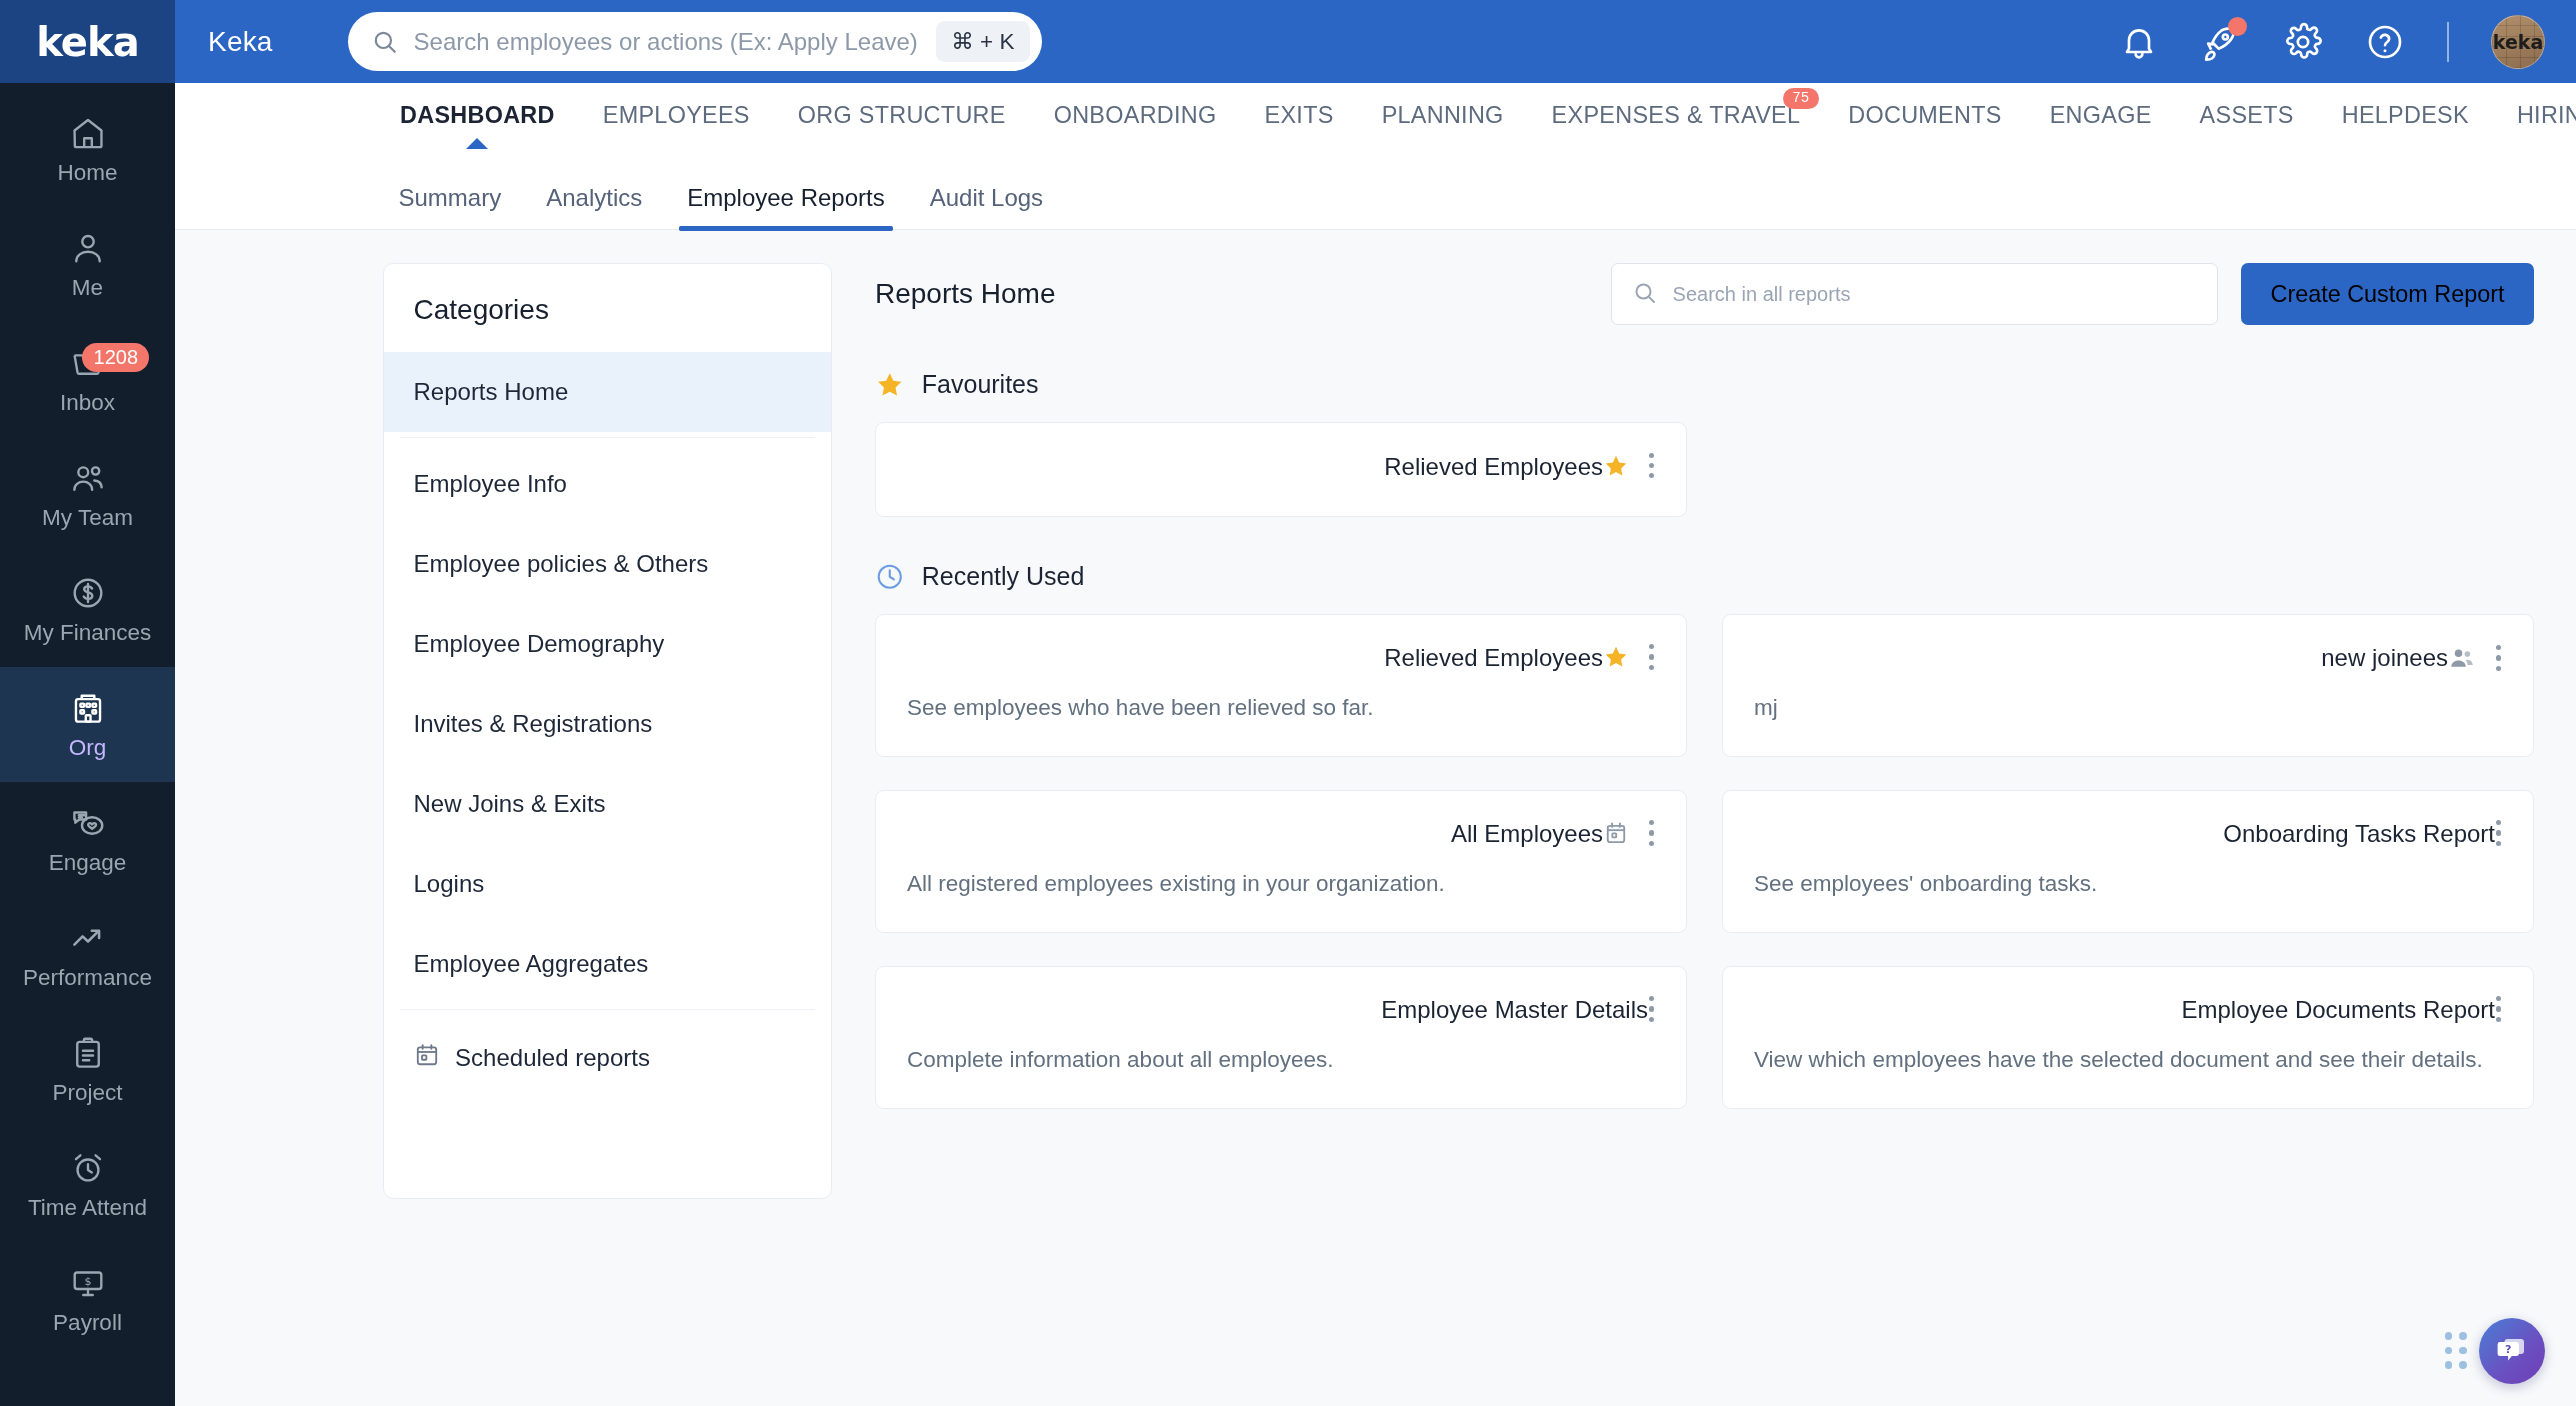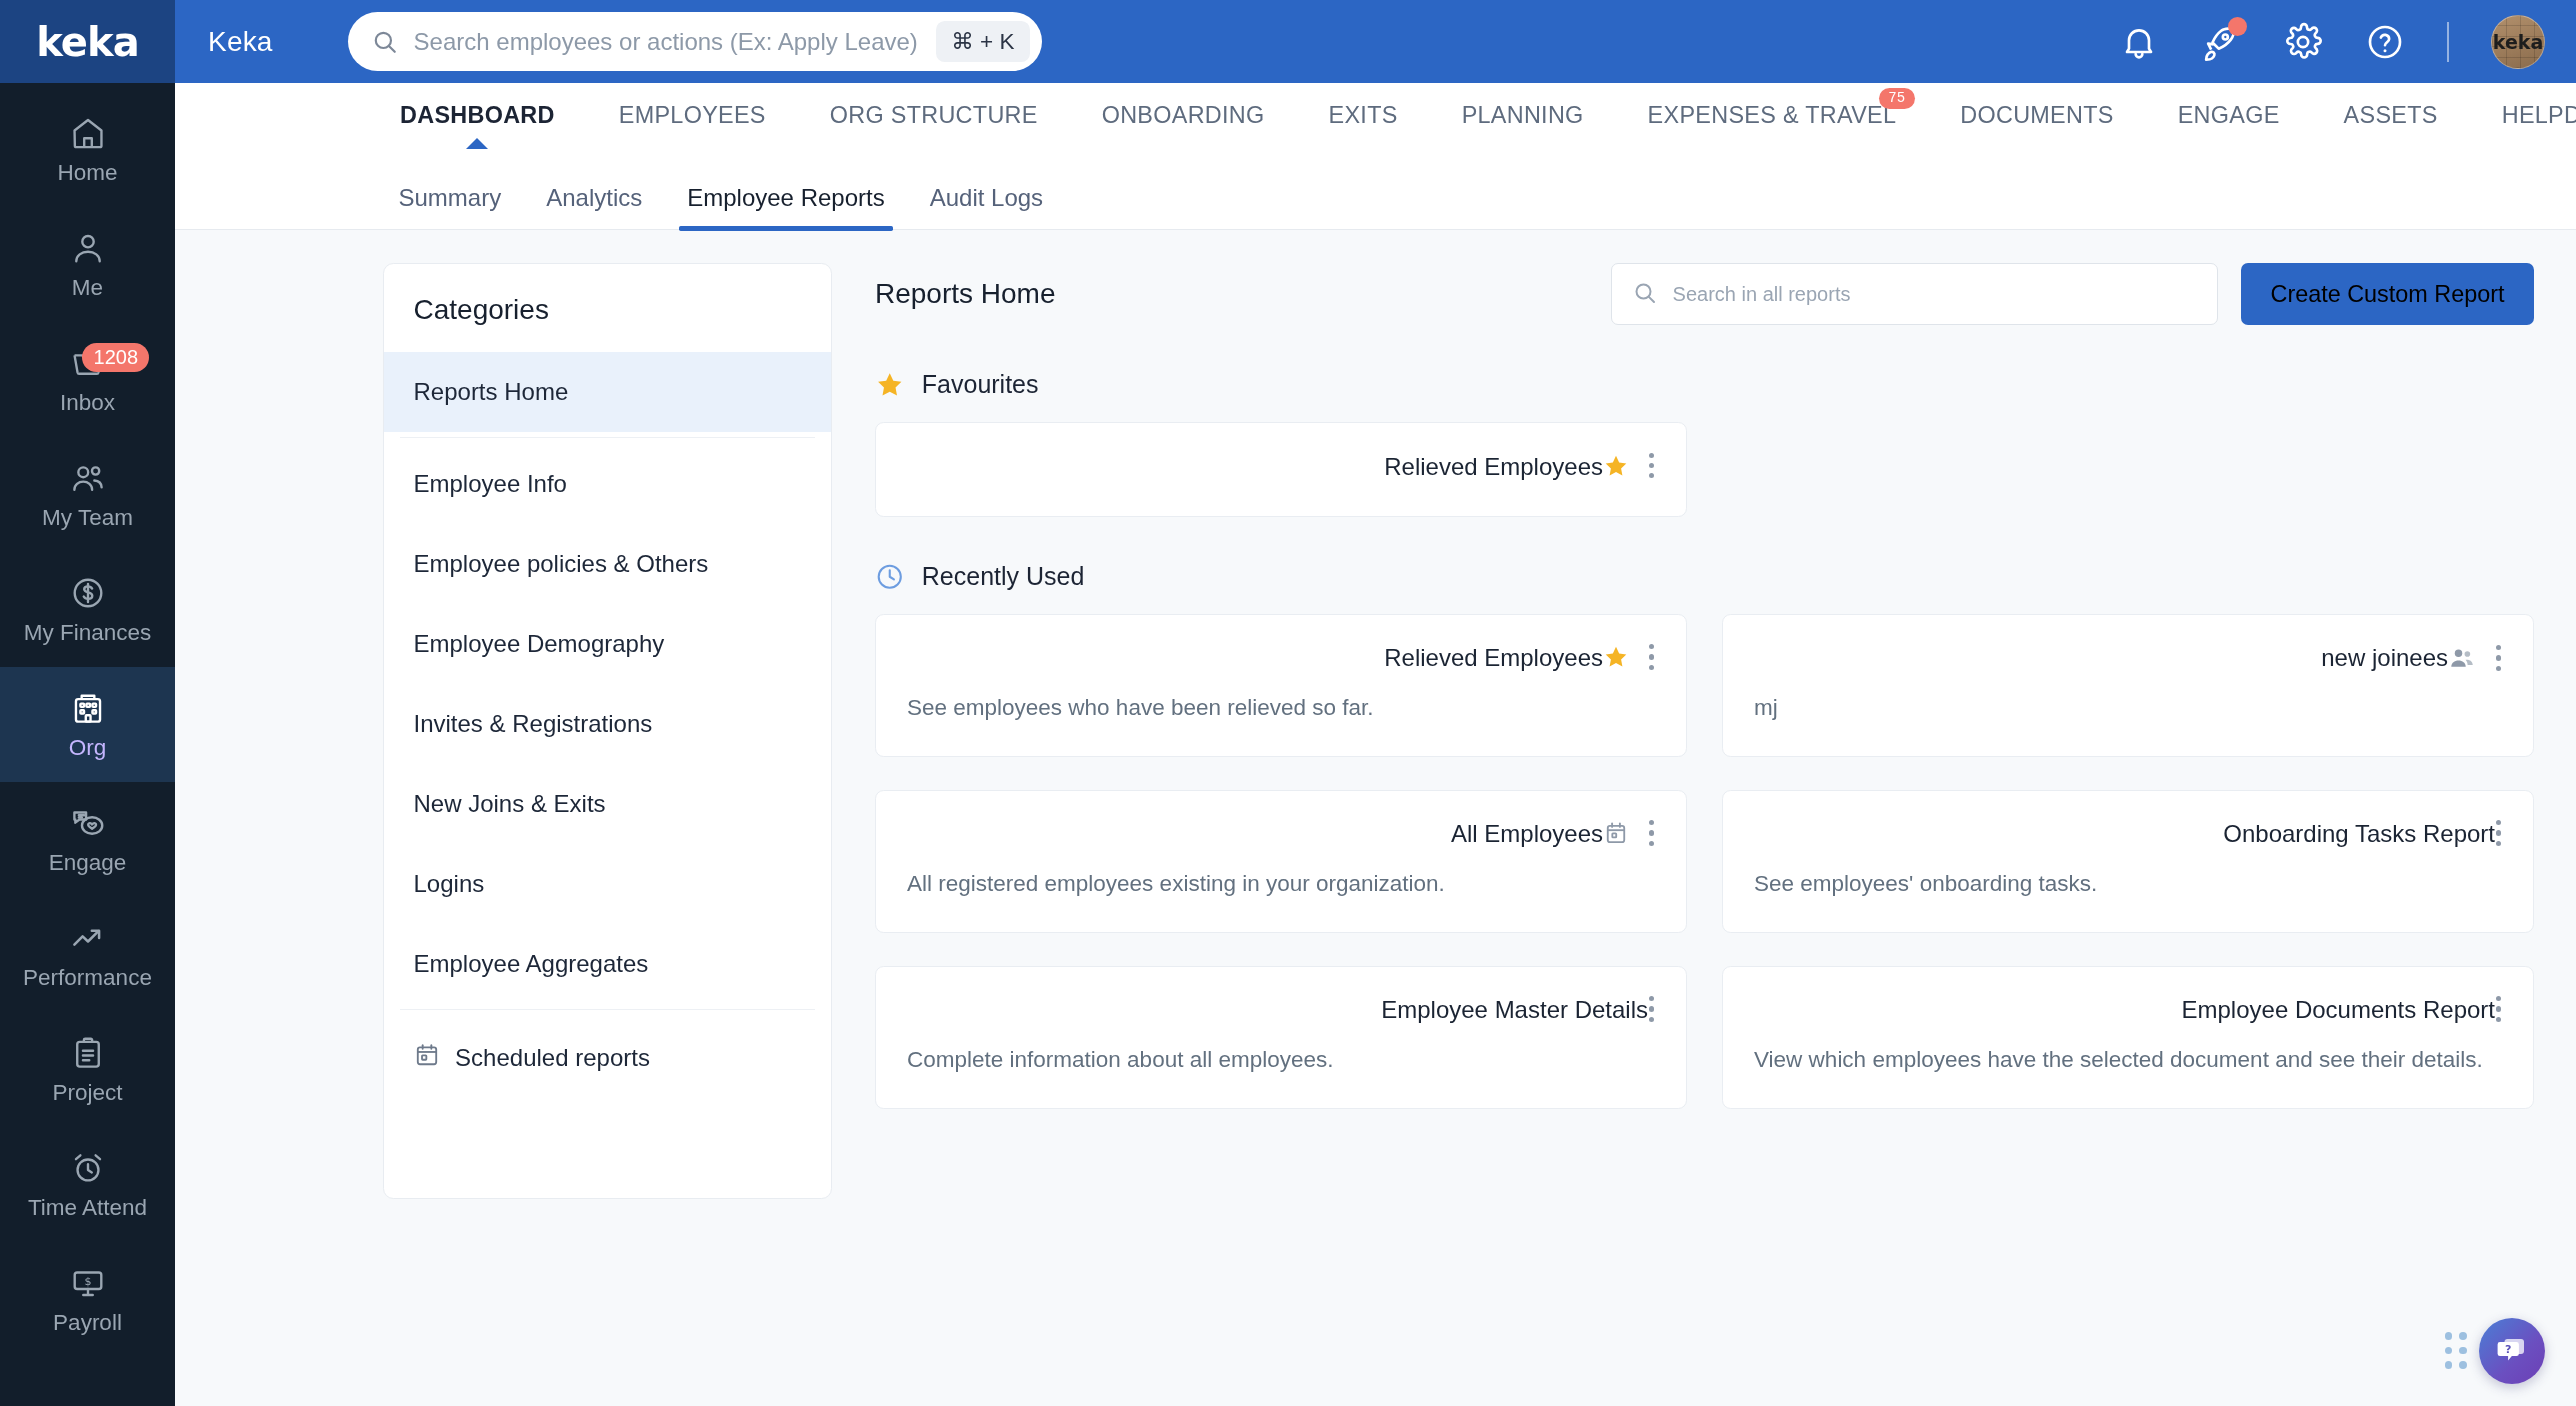--- a/index.html
+++ b/index.html
@@ -84,21 +84,21 @@
     background-image:
       repeating-linear-gradient(0deg, rgba(0,0,0,.14) 0 0.9px, transparent 0.9px 10.4px),
       repeating-linear-gradient(90deg, rgba(0,0,0,.14) 0 0.9px, transparent 0.9px 14px),
       linear-gradient(160deg,#b2906c,#8a6b4c);
   }
   .avatar span { font-size: 19px; font-weight: bold; color: #1d1d1d; font-family: "DejaVu Sans", sans-serif; }
 
   
   .mainnav {
     height: 73px; background: #fff; display: flex; align-items: flex-start;
-    padding: 19px 0 0 201px; gap: 16px; flex-shrink: 0; position: relative;
+    padding: 19px 0 0 201px; gap: 0; flex-shrink: 0; position: relative;
   }
   .nav-item {
     position: relative; font-size: 23.4px; color: #5e6b7e; letter-spacing: 0.3px;
     padding: 0 24px; cursor: pointer; white-space: nowrap;
   }
   .nav-item.active { color: #1c2434; font-weight: bold; }
   .nav-caret {
     position: absolute; bottom: -20px; left: 50%; margin-left: -11.3px;
     width: 0; height: 0; border-left: 11.3px solid transparent;
     border-right: 11.3px solid transparent; border-bottom: 11.3px solid #2c66c4;

